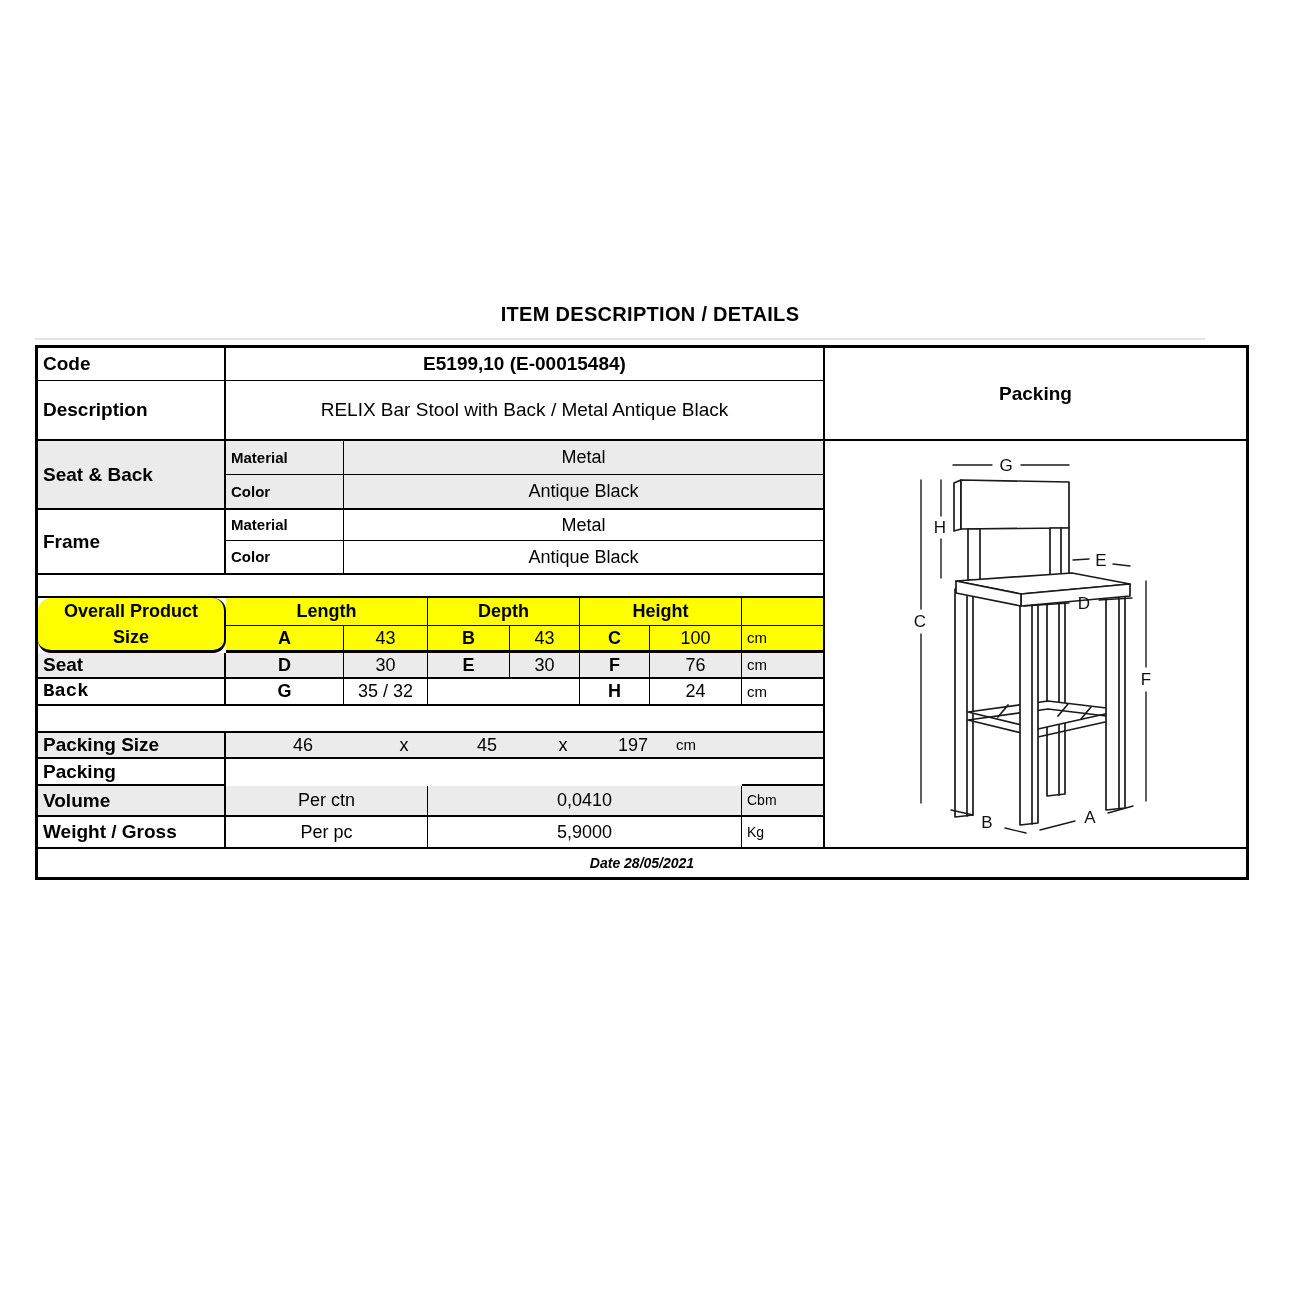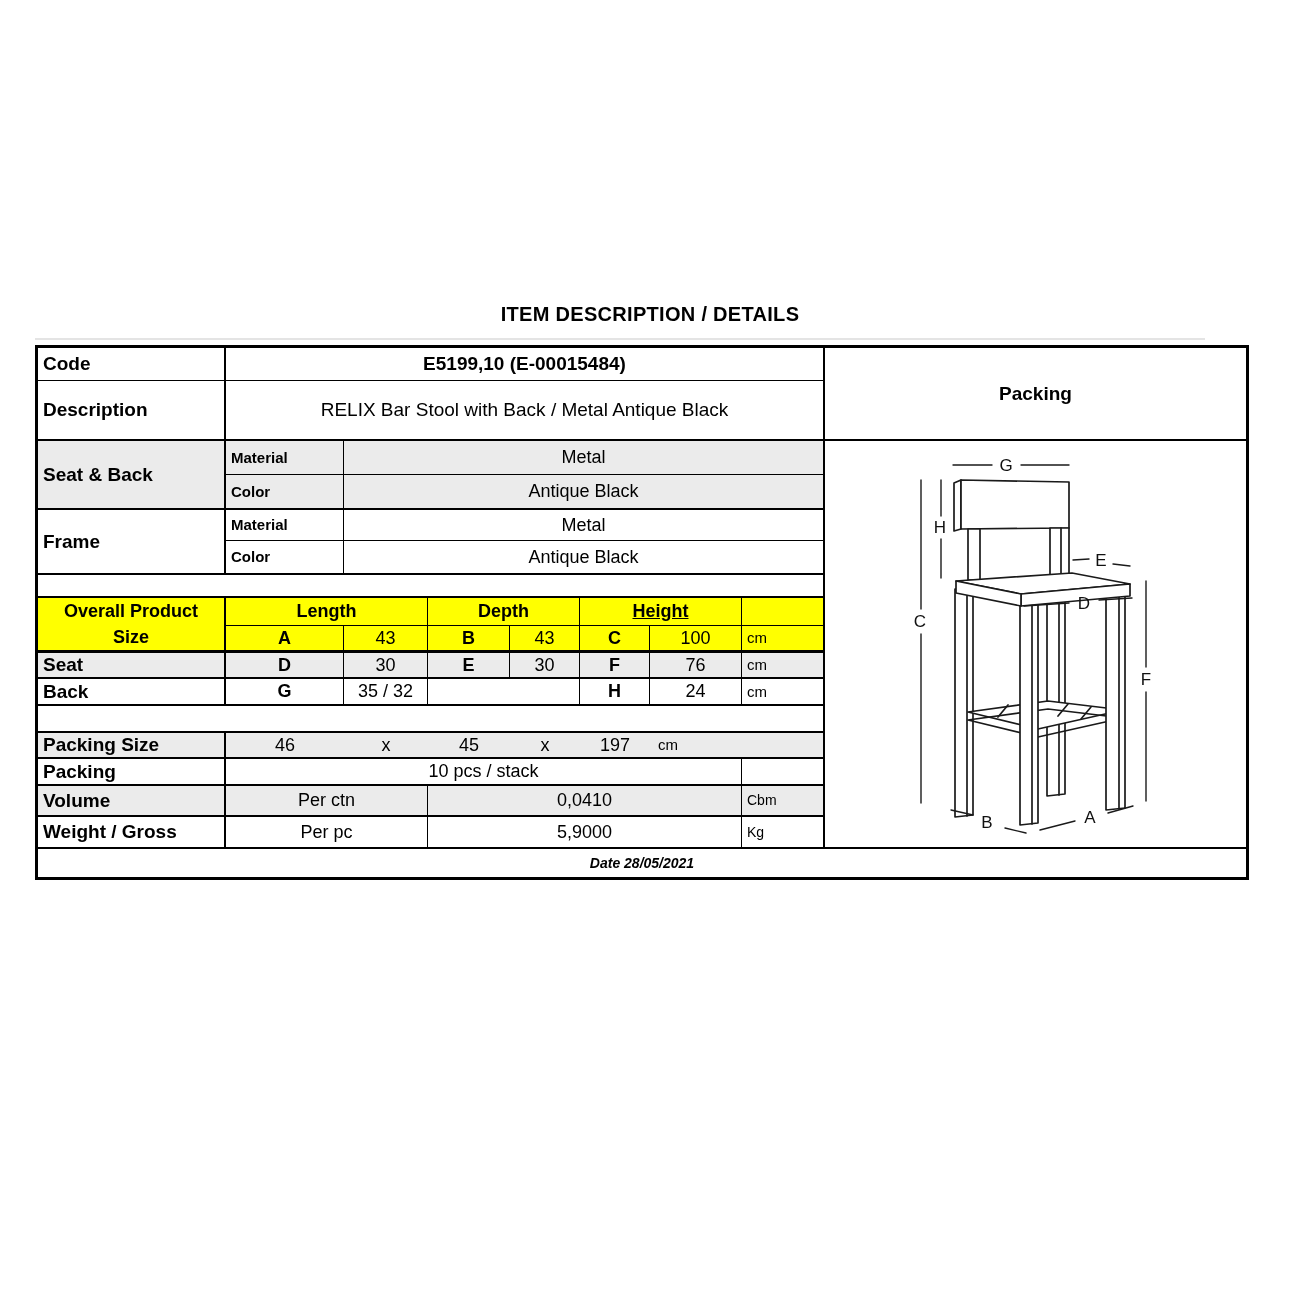--- a/index.html
+++ b/index.html
@@ -23,21 +23,21 @@
   .f17{font-size:14px;}
   .gray{background:#ebebeb;}
   .yellow{background:#ffff00;}
   .br0{border-right:none;}
   .br2{border-right-width:2px;}
   .bb0{border-bottom:none;}
   .bb2{border-bottom-width:2px;}
   .bb25{border-bottom-width:2.5px;}
   .bb3{border-bottom-width:3px;}
   .two-line{flex-direction:column;line-height:26px;}
-  .pack-size-val{justify-content:flex-start;}
+  .pack-size-val{justify-content:flex-start;padding-left:18px;}
   .pack-size-val span{display:inline-block;text-align:center;}
   .w118{width:118px;} .w84{width:84px;} .w82{width:82px;} .w70{width:70px;}
   .cm-pad{margin-left:8px;}
   .drawing-body{align-items:flex-start;padding-top:0;}
   svg text{font-family:"Liberation Sans","DejaVu Sans",sans-serif;}
 </style>
 </head>
 <body>
 
 <div id="page">
@@ -127,68 +127,67 @@
     <div class="cell br2 bb25 gray" style="grid-column:3/span 6;grid-row:4;">Antique Black</div>
 
     <div class="cell left b f19 br2 bb25" style="grid-column:1;grid-row:5/span 2;">Frame</div>
     <div class="cell left b f16" style="grid-column:2;grid-row:5;">Material</div>
     <div class="cell br2" style="grid-column:3/span 6;grid-row:5;">Metal</div>
     <div class="cell left b f16 bb25" style="grid-column:2;grid-row:6;">Color</div>
     <div class="cell br2 bb25" style="grid-column:3/span 6;grid-row:6;">Antique Black</div>
 
     <div class="cell br2 bb25" style="grid-column:1/span 8;grid-row:7;"></div>
 
-    <div class="cell b br2 bb3 yellow two-line" style="grid-column:1;grid-row:8/span 2;">
+    <div class="cell b br2 bb3 yellow two-line" style="grid-column:1;grid-row:8/span 2;border-radius:13px;">
       <span>Overall Product</span>
       <span>Size</span>
     </div>
     <div class="cell b yellow" style="grid-column:2/span 2;grid-row:8;">Length</div>
     <div class="cell b yellow" style="grid-column:4/span 2;grid-row:8;">Depth</div>
-    <div class="cell b yellow" style="grid-column:6/span 2;grid-row:8;text-decoration:underline;">Height</div>
+    <div class="cell b yellow" style="grid-column:6/span 2;grid-row:8;">Height</div>
     <div class="cell br2 yellow" style="grid-column:8;grid-row:8;"></div>
 
     <div class="cell b yellow bb3" style="grid-column:2;grid-row:9;">A</div>
     <div class="cell yellow bb3" style="grid-column:3;grid-row:9;">43</div>
     <div class="cell b yellow bb3" style="grid-column:4;grid-row:9;">B</div>
     <div class="cell yellow bb3" style="grid-column:5;grid-row:9;">43</div>
     <div class="cell b yellow bb3" style="grid-column:6;grid-row:9;">C</div>
     <div class="cell yellow bb3" style="grid-column:7;grid-row:9;">100</div>
     <div class="cell left f16 br2 bb3 yellow" style="grid-column:8;grid-row:9;">cm</div>
 
     <div class="cell left b f19 br2 bb2 gray" style="grid-column:1;grid-row:10;">Seat</div>
     <div class="cell b bb2 gray" style="grid-column:2;grid-row:10;">D</div>
     <div class="cell bb2 gray" style="grid-column:3;grid-row:10;">30</div>
     <div class="cell b bb2 gray" style="grid-column:4;grid-row:10;">E</div>
     <div class="cell bb2 gray" style="grid-column:5;grid-row:10;">30</div>
     <div class="cell b bb2 gray" style="grid-column:6;grid-row:10;">F</div>
     <div class="cell bb2 gray" style="grid-column:7;grid-row:10;">76</div>
     <div class="cell left f16 br2 bb2 gray" style="grid-column:8;grid-row:10;">cm</div>
 
-    <div class="cell left b f19 br2 bb25" style="grid-column:1;grid-row:11;">Back</div>
+    <div class="cell left b f19 br2 bb25" style="grid-column:1;grid-row:11;font-family:Liberation Mono, monospace;">Back</div>
     <div class="cell b bb25" style="grid-column:2;grid-row:11;">G</div>
     <div class="cell bb25" style="grid-column:3;grid-row:11;">35 / 32</div>
     <div class="cell bb25" style="grid-column:4/span 2;grid-row:11;"></div>
     <div class="cell b bb25" style="grid-column:6;grid-row:11;">H</div>
     <div class="cell bb25" style="grid-column:7;grid-row:11;">24</div>
     <div class="cell left f16 br2 bb25" style="grid-column:8;grid-row:11;">cm</div>
 
     <div class="cell br2 bb25" style="grid-column:1/span 8;grid-row:12;"></div>
 
     <div class="cell left b f19 br2 bb2 gray" style="grid-column:1;grid-row:13;">Packing Size</div>
     <div class="cell br2 bb2 gray pack-size-val" style="grid-column:2/span 7;grid-row:13;">
       <span class="w118">46</span>
       <span class="w84">x</span>
       <span class="w82">45</span>
       <span class="w70">x</span>
       <span class="w70">197</span>
       <span class="cm-pad f16">cm</span>
     </div>
 
     <div class="cell left b f19 br2 bb25" style="grid-column:1;grid-row:14;">Packing</div>
-    <div class="cell bb25" style="grid-column:2/span 6;grid-row:14;">10 pcs / stack</div>
     <div class="cell br2 bb25" style="grid-column:8;grid-row:14;"></div>
 
     <div class="cell left b f19 br2 bb2 gray" style="grid-column:1;grid-row:15;">Volume</div>
     <div class="cell bb2 gray" style="grid-column:2/span 2;grid-row:15;">Per ctn</div>
     <div class="cell bb2 gray" style="grid-column:4/span 4;grid-row:15;">0,0410</div>
     <div class="cell left f17 br2 bb2 gray" style="grid-column:8;grid-row:15;">Cbm</div>
 
     <div class="cell left b f19 br2 bb25" style="grid-column:1;grid-row:16;">Weight / Gross</div>
     <div class="cell bb25" style="grid-column:2/span 2;grid-row:16;">Per pc</div>
     <div class="cell bb25" style="grid-column:4/span 4;grid-row:16;">5,9000</div>

